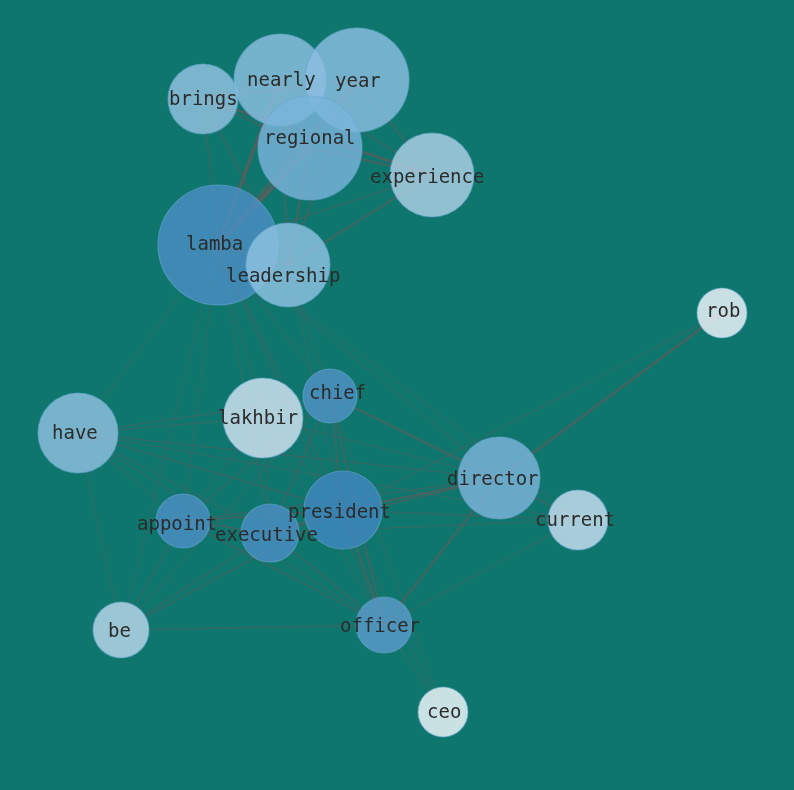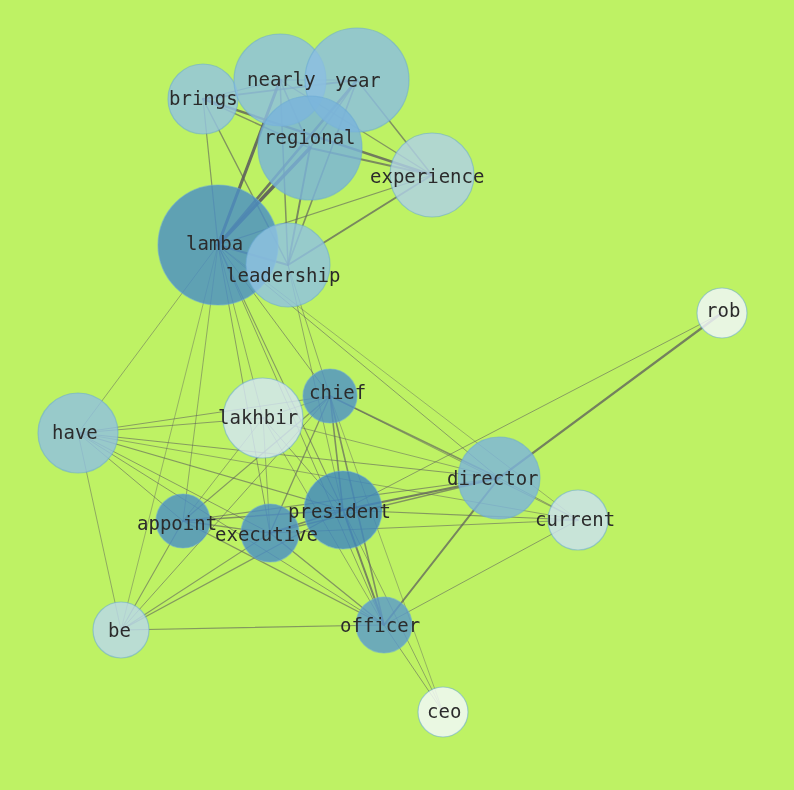--- a/index.html
+++ b/index.html
@@ -10,21 +10,21 @@
   body {
     width: 794px;
     height: 790px;
     font-family: "DejaVu Sans Mono", monospace;
     overflow: hidden;
   }
   #graph-root {
     position: relative;
     width: 794px;
     height: 790px;
-    background: #bef264;
+    background: #0f766e;
   }
   svg#graph-canvas {
     display: block;
     width: 794px;
     height: 790px;
   }
   .edge-line {
     stroke: #5c5c5c;
     fill: none;
     stroke-linecap: round;

